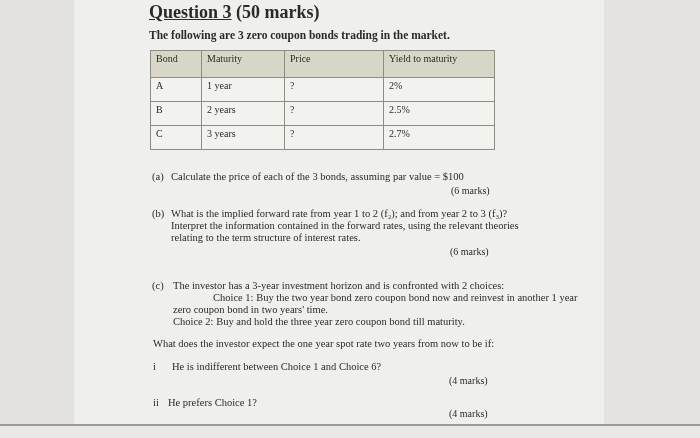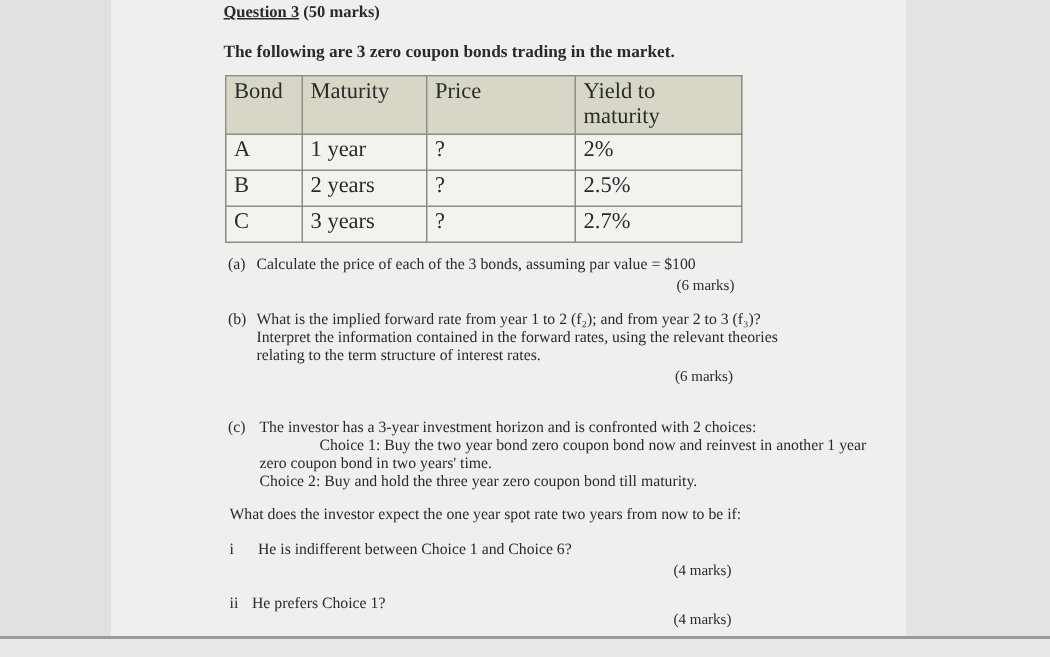--- a/index.html
+++ b/index.html
@@ -12,26 +12,26 @@
   }
   .sheet {
     position: absolute; left: 74px; top: 0; width: 530px; height: 435px;
     background: #efefed;
   }
   .sheet-left { position:absolute; left:0; top:0; width:74px; height:435px; background:#e2e1df; }
   .sheet-right { position:absolute; left:604px; top:0; width:96px; height:435px; background:#e4e3e1; }
   .bottom-line { position:absolute; left:0; top:424px; width:700px; height:2px; background:#9a9a98; }
   .bottom-strip { position:absolute; left:0; top:426px; width:700px; height:12px; background:#e9e8e6; }
   .abs { position: absolute; white-space: nowrap; }
-  .title { left: 149px; top: 2px; font-size: 11px; font-weight: bold; }
+  .title { left: 149px; top: 2px; font-size: 18px; font-weight: bold; }
   .title .u { text-decoration: underline; }
   .intro { left: 149px; top: 29px; font-size: 11.5px; font-weight: bold; }
   table.bonds {
     position: absolute; left: 150px; top: 50px;
-    border-collapse: collapse; font-size: 15px;
+    border-collapse: collapse; font-size: 10px;
   }
   table.bonds td, table.bonds th {
     border: 1px solid #8d8d86; padding: 2px 5px; text-align: left; font-weight: normal;
     vertical-align: top;
   }
   table.bonds th { background: #d8d7c7; height: 22px; }
   table.bonds td { height: 19px; background: #f2f2ef; }
   .c1 { width: 40px; } .c2 { width: 72px; } .c3 { width: 88px; } .c4 { width: 100px; }
   .q { font-size: 10.5px; line-height: 11px; }
   .marks { font-size: 10px; }

